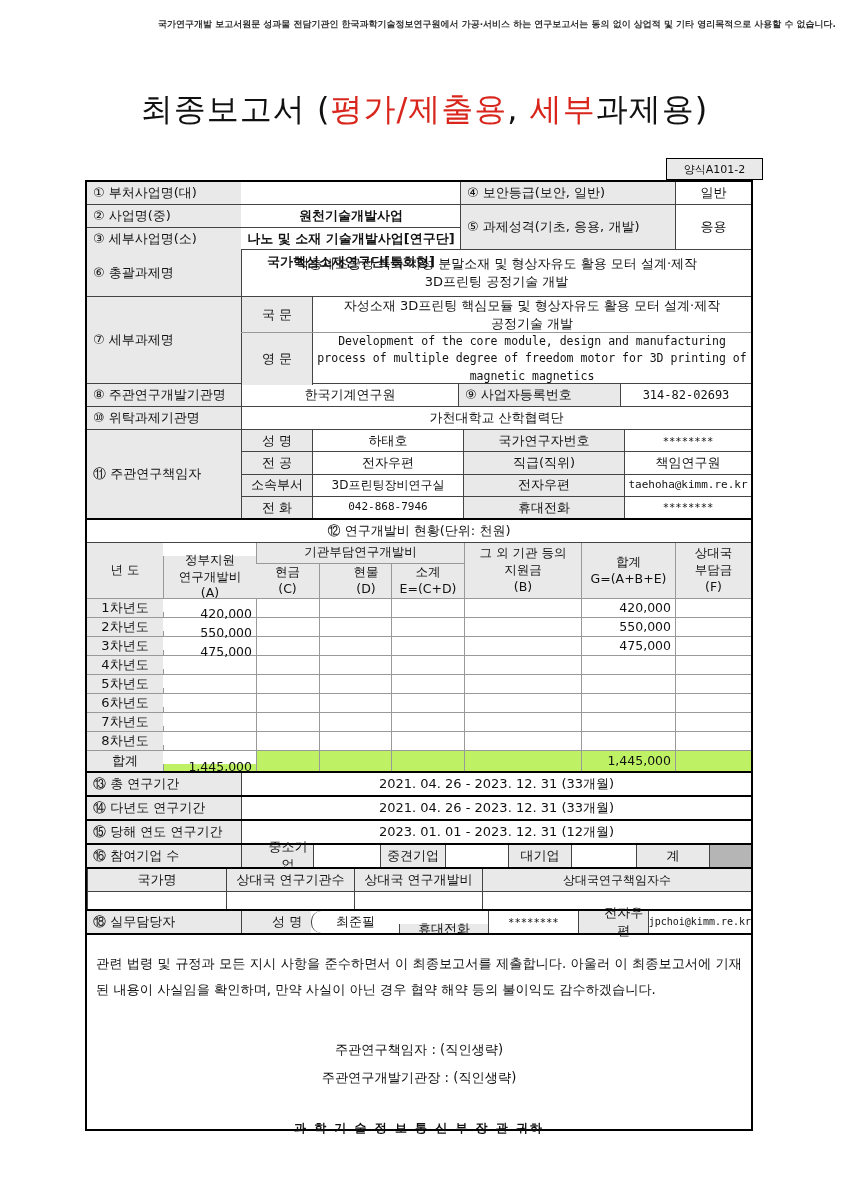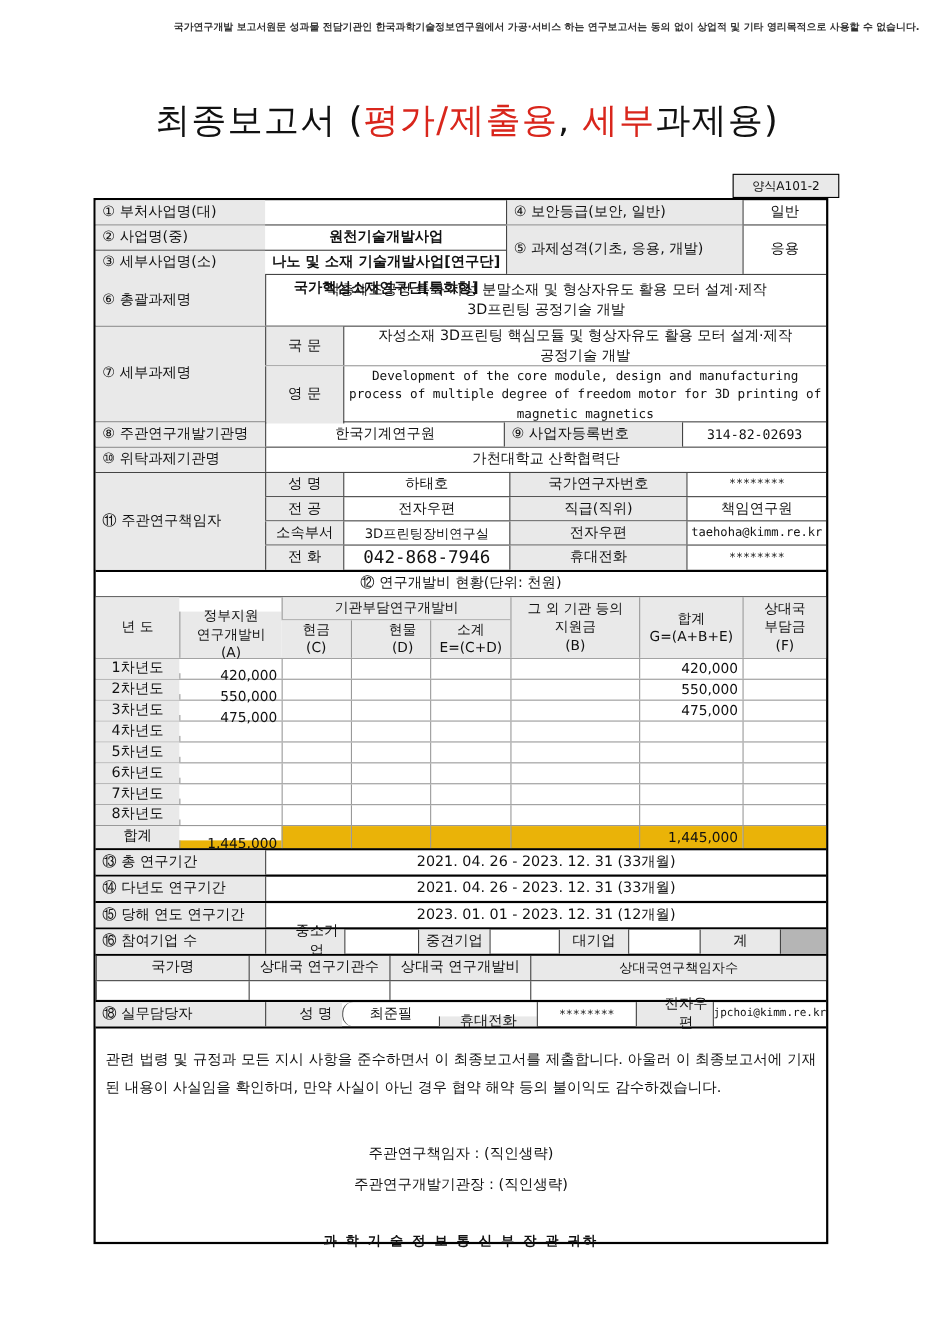--- a/index.html
+++ b/index.html
@@ -20,21 +20,21 @@
   .blg{border-left:1px solid #999;}
   .bt{border-top:1px solid #444;}
   .btg{border-top:1px solid #999;}
   .bt2{border-top:2px solid #000;}
   .lbl{background:#e9e9e9;}
   .lft{justify-content:flex-start;text-align:left;padding-left:6px;}
   .b{font-weight:bold;margin-top:34px;}
   .pre{white-space:pre-line;}
   .mono{font-family:"DejaVu Sans Mono","Liberation Mono",monospace;}
   .num{justify-content:flex-end;padding-right:4px;font-size:12.5px;}
-  .total{background:#eab308;}
+  .total{background:#bef264;}
   .dk{background:#b5b5b5;}
   .sm{font-size:10.5px;}
   .eng{font-size:11.5px;line-height:1.5;}
   
   .w-lab{flex:0 0 154px;}
   .fx{flex:1 1 auto;}
   .w219{flex:0 1 219px;} .w215{flex:0 1 215px;} .w217{flex:0 1 217px;} .w162{flex:0 1 162px;}
   .w71{flex:0 0 71px;} .w151{flex:0 1 151px;} .w161{flex:0 1 161px;}
   .w373{flex:0 0 373px;}
   .w76{flex:0 0 76px;} .w93{flex:0 1 93px;margin-top:13px;} .w63{flex:0 1 63px;} .w72{flex:0 1 72px;padding-left:23px;}
@@ -140,21 +140,21 @@
             <div class="cell bl fx">책임연구원</div>
           </div>
           <div class="row bt h22">
             <div class="cell bl lbl w71">소속부서</div>
             <div class="cell bl w151" style="font-size:12px;">3D프린팅장비연구실</div>
             <div class="cell bl lbl w161">전자우편</div>
             <div class="cell bl fx mono" style="font-size:11px;">taehoha@kimm.re.kr</div>
           </div>
           <div class="row bt h22">
             <div class="cell bl lbl w71">전 화</div>
-            <div class="cell bl w151 mono" style="font-size:16px;text-align:right;">042-868-7946</div>
+            <div class="cell bl w151 mono" style="font-size:11px;text-align:right;">042-868-7946</div>
             <div class="cell bl lbl w161">휴대전화</div>
             <div class="cell bl fx mono sm">********</div>
           </div>
         </div>
       </div>
 
       <div class="row bt2 h22">
         <div class="cell fx">⑫ 연구개발비 현황(단위: 천원)</div>
       </div>
       <div class="row bt h55 hdr">

